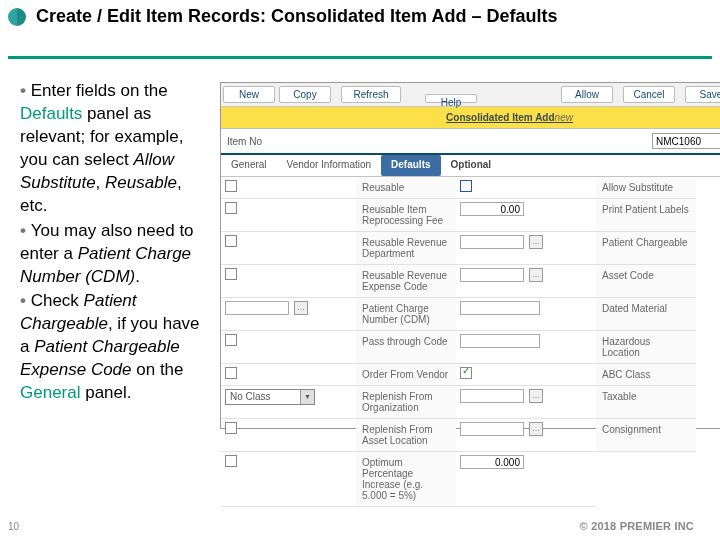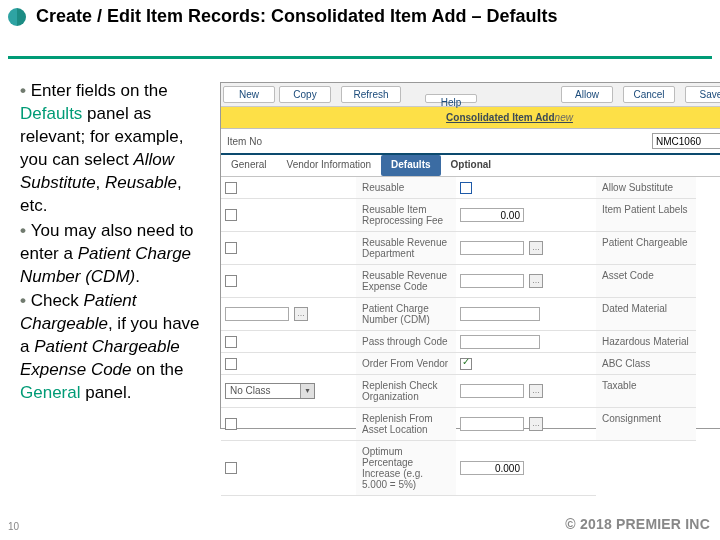--- a/index.html
+++ b/index.html
@@ -18,30 +18,30 @@
   .bar { display:flex; align-items:center; justify-content:center; background:#fde047; height:22px; font-weight:700; color:#3b4a55; padding:0 6px; border-bottom:1px solid #c0c0c0;text-decoration:underline; }
   .bar span:last-child{ font-weight:400; font-style:italic; color:#666; }
   .itemno { display:flex; align-items:center; height:26px; padding:0 6px; border-bottom:2px solid #0c4a6e;justify-content:space-between; }
   .itemno input { margin-left:28px; width:140px; height:16px; border:1px solid #a0a0a0; font-size:10px; padding:0 3px; }
   .tabs { display:flex; height:22px; background:#fff; border-bottom:1px solid #c4c4c4; }
   .tab { padding:4px 10px; color:#555; font-size:10px;}
   .tab.active { background:#3b6ca3; color:#fff; font-weight:700; border-radius:2px; }
   .tab.last { font-weight:700; color:#444; }
   .grid { display:grid; grid-template-columns: 135px 100px 140px 100px; }
   .glabel { padding:5px 6px; border-bottom:1px solid #e1e1e1; background:#fafafa; color:#666;}
-  .gcell  { padding:3px 4px; border-bottom:1px solid #e1e1e1; display:flex; align-items:center; }
+  .gcell  { padding:3px 4px; border-bottom:1px solid #e1e1e1; display:flex; align-items:flex-start; }
   .chk { width:12px; height:12px; border:1px solid #888; background:#fff; }
   .chk.blue{ border:1px solid #1e5aa8; }
   .chk.checked::after{content:"✓"; font-size:10px; color:#2a7a2a; position:relative; top:-3px; left:1px;}
   .numin { width:64px; height:14px; border:1px solid #aaa; text-align:right; padding:0 3px; font-size:10px; margin-right:2px;}
   .ell { width:14px; height:14px; border:1px solid #999; text-align:center; font-size:8px; line-height:12px; background:#f0f0f0; margin-left:3px;}
   .sel { display:flex; border:1px solid #888; height:16px; width:90px; }
   .sel span:first-child{ flex:1; padding:0 4px; line-height:14px;}
   .sel .arrow{ width:14px; background:#e0e0e0; border-left:1px solid #999; text-align:center; font-size:8px; line-height:14px;}
-  .ftr { position:absolute; bottom:8px; right:10px; font-size:14px; font-weight:700; color:#888; letter-spacing:0.2px;}
+  .ftr { position:absolute; bottom:8px; right:26px; font-size:11px; font-weight:700; color:#888; letter-spacing:0.2px;}
   .pg  { position:absolute; bottom:8px; left:8px; font-size:10px; color:#888; }
 </style>
 </head>
 <body>
 
 <div class="logo">
   <div class="logo-half" style="background:#2ea3a3;"></div>
   <div class="logo-half" style="background:#1c8c84; transform:scaleX(-1);"></div>
 </div>
 <div class="title">Create / Edit Item Records: Consolidated Item Add – Defaults</div>
@@ -91,21 +91,21 @@
         <div class="chk blue"></div>
       </div>
       <div class="glabel">Allow Substitute</div>
       <div class="gcell">
         <div class="chk"></div>
       </div>
       <div class="glabel">Reusable Item Reprocessing Fee</div>
       <div class="gcell">
         <input class="numin" value="0.00" style="">
       </div>
-      <div class="glabel">Item Patient Labels</div>
+      <div class="glabel">Print Patient Labels</div>
       <div class="gcell">
         <div class="chk"></div>
       </div>
       <div class="glabel">Reusable Revenue Department</div>
       <div class="gcell">
         <input class="numin" style="width: 64px;">
         <div class="ell">…</div>
       </div>
       <div class="glabel">Patient Chargeable</div>
       <div class="gcell">
@@ -126,36 +126,36 @@
         <input class="numin" style="width: 80px; text-align: left;">
       </div>
       <div class="glabel">Dated Material</div>
       <div class="gcell">
         <div class="chk"></div>
       </div>
       <div class="glabel">Pass through Code</div>
       <div class="gcell">
         <input class="numin" style="width: 80px; text-align: left;">
       </div>
-      <div class="glabel">Hazardous Material</div>
+      <div class="glabel">Hazardous Location</div>
       <div class="gcell">
         <div class="chk"></div>
       </div>
       <div class="glabel">Order From Vendor</div>
       <div class="gcell">
         <div class="chk checked"></div>
       </div>
       <div class="glabel">ABC Class</div>
       <div class="gcell">
         <div class="sel">
           <span>No Class</span>
           <span class="arrow">▾</span>
         </div>
       </div>
-      <div class="glabel">Replenish Check Organization</div>
+      <div class="glabel">Replenish From Organization</div>
       <div class="gcell">
         <input class="numin" style="width: 64px;">
         <div class="ell">…</div>
       </div>
       <div class="glabel">Taxable</div>
       <div class="gcell">
         <div class="chk"></div>
       </div>
       <div class="glabel">Replenish From Asset Location</div>
       <div class="gcell">

